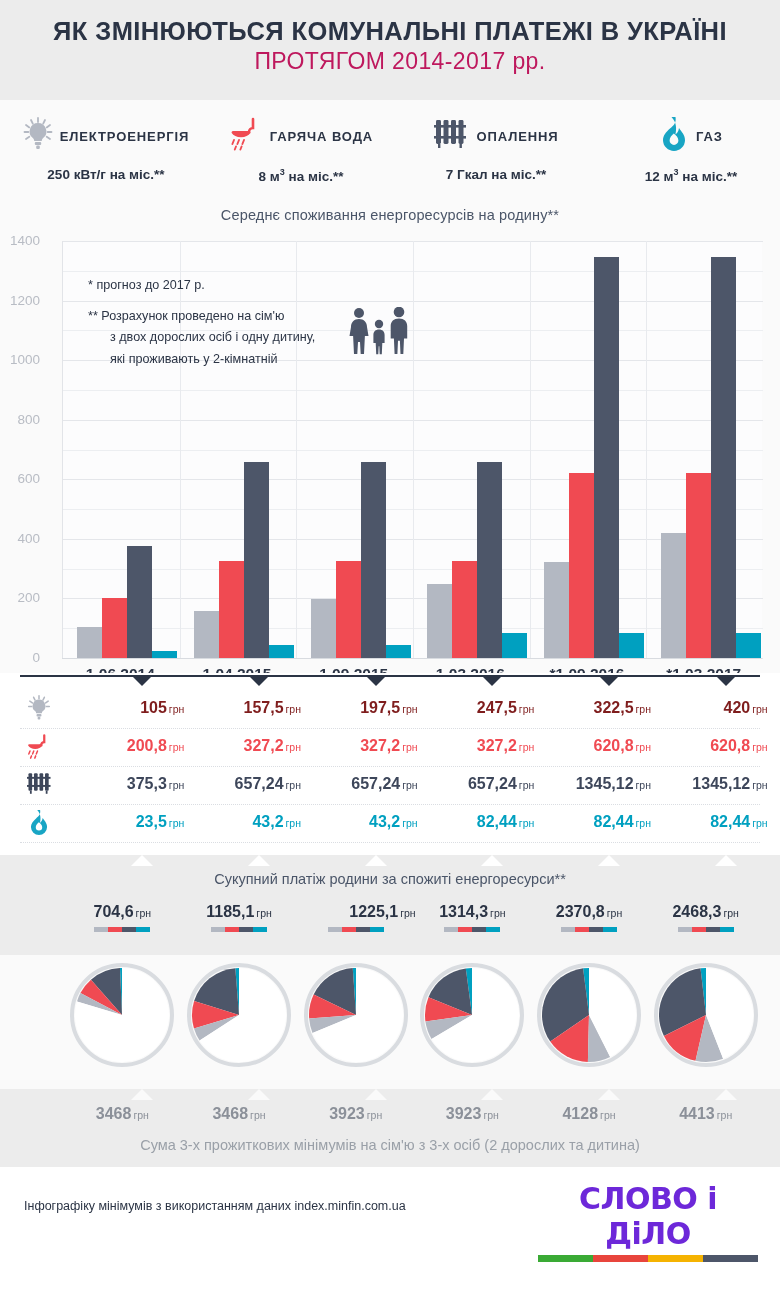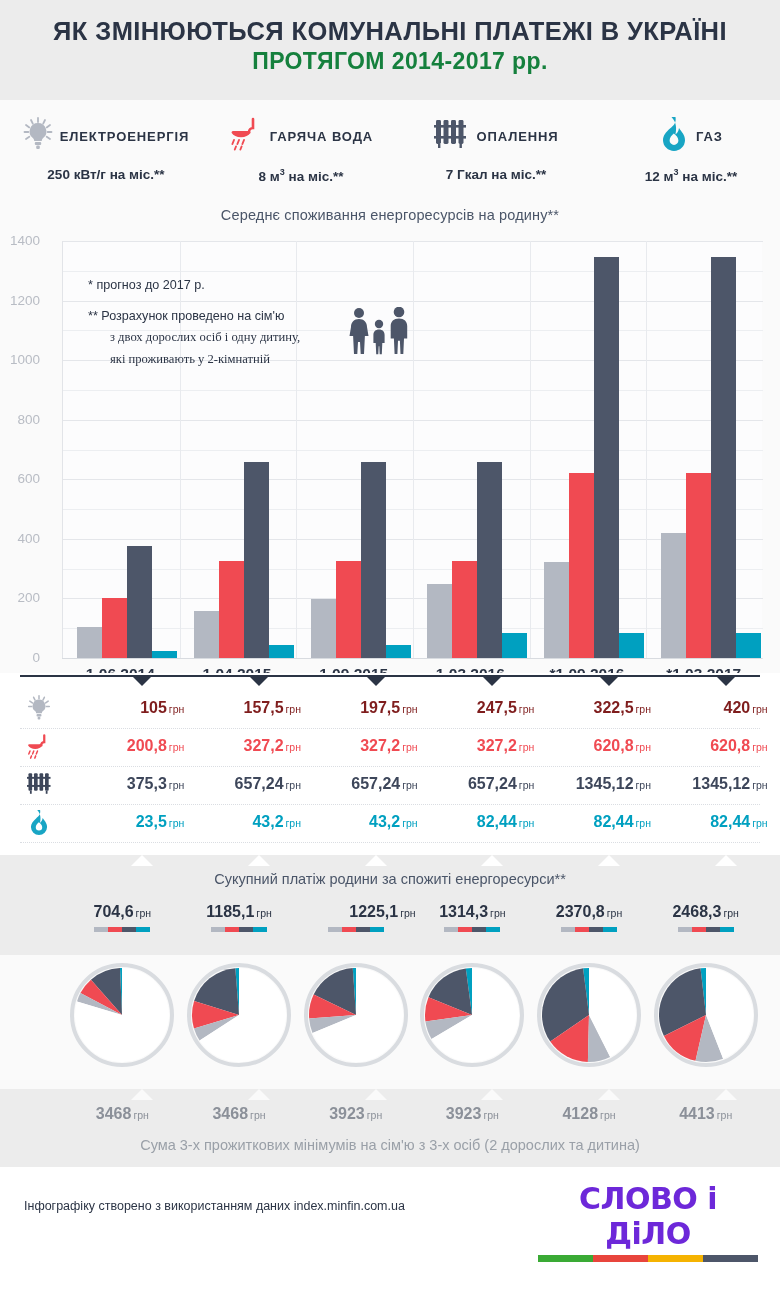--- a/index.html
+++ b/index.html
@@ -16,21 +16,21 @@
     background: #ececec;
     height: 100px;
     padding-top: 16px;
     text-align: center;
   }
   .title-1 {
     font-size: 25.5px; font-weight: bold; color: #2b3445;
     letter-spacing: 0.4px; line-height: 1.18;
   }
   .title-2 {
-    font-size: 23px; font-weight: bold; color: #15803d;
+    font-size: 23px; font-weight: normal; color: #be185d;
     letter-spacing: 0.4px; line-height: 1.35; padding-left: 20px;
   }
 
   
   .iconstrip {
     background: #fafafa; height: 103px;
     display: flex; align-items: flex-start;
     padding-top: 14px;
   }
   .ires { flex: 1; text-align: center; margin-left: 17px; }
@@ -69,21 +69,21 @@
   .bar.c3 { background: #00a0c0; }
 
   .xlabels { position: absolute; left: 62px; top: 462px; width: 700px; height: 30px; }
   .xlab {
     position: absolute; text-align: center;
     font-size: 15.5px; font-weight: bold; color: #2b3445;
   }
 
   .note { position: absolute; left: 88px; top: 72px; width: 330px; }
   .note-l { font-size: 12.6px; color: #2b3445; line-height: 1.72; white-space: nowrap; }
-  .note-l.ind { padding-left: 22px; font-family: Liberation Serif, serif; }
+  .note-l.ind { padding-left: 22px; }
   .note-l sup { font-size: 9px; }
 
   .family { position: absolute; left: 348px; top: 104px; }
 
   
   .tablewrap { position: relative; background: #ffffff; height: 182px; padding-top: 4px; }
   .trule { position: absolute; left: 20px; top: 2px; width: 740px; height: 2px; background: #2b3445; }
   .tri-row { position: absolute; left: 20px; top: 4px; width: 740px; height: 10px; }
   .tri {
     position: absolute; width: 0; height: 0;
@@ -548,21 +548,21 @@
         <div class="minval" style="left: 179px; width: 120px;">3468<span class="u">грн</span></div>
         <div class="minval" style="left: 295.667px; width: 120px;">3923<span class="u">грн</span></div>
         <div class="minval" style="left: 412.333px; width: 120px;">3923<span class="u">грн</span></div>
         <div class="minval" style="left: 529px; width: 120px;">4128<span class="u">грн</span></div>
         <div class="minval" style="left: 645.667px; width: 120px;">4413<span class="u">грн</span></div>
       </div>
     <div class="mincap">Сума 3-х прожиткових мінімумів на сім'ю з 3-х осіб (2 дорослих та дитина)</div>
   </div>
 
   <div class="footer">
-    <div class="fsrc">Інфографіку створено з використанням даних index.minfin.com.ua</div>
+    <div class="fsrc">Інфографіку мінімумів з використанням даних index.minfin.com.ua</div>
     <div class="logo">
       <div class="logo-txt">СЛОВО і ДіЛО</div>
       <div class="logo-bar">
         <i style="background:#3aaa35"></i>
           <i style="background:#e8453c"></i>
           <i style="background:#f5b301"></i>
           <i style="background:#4d5669"></i>
       </div>
     </div>
   </div>

